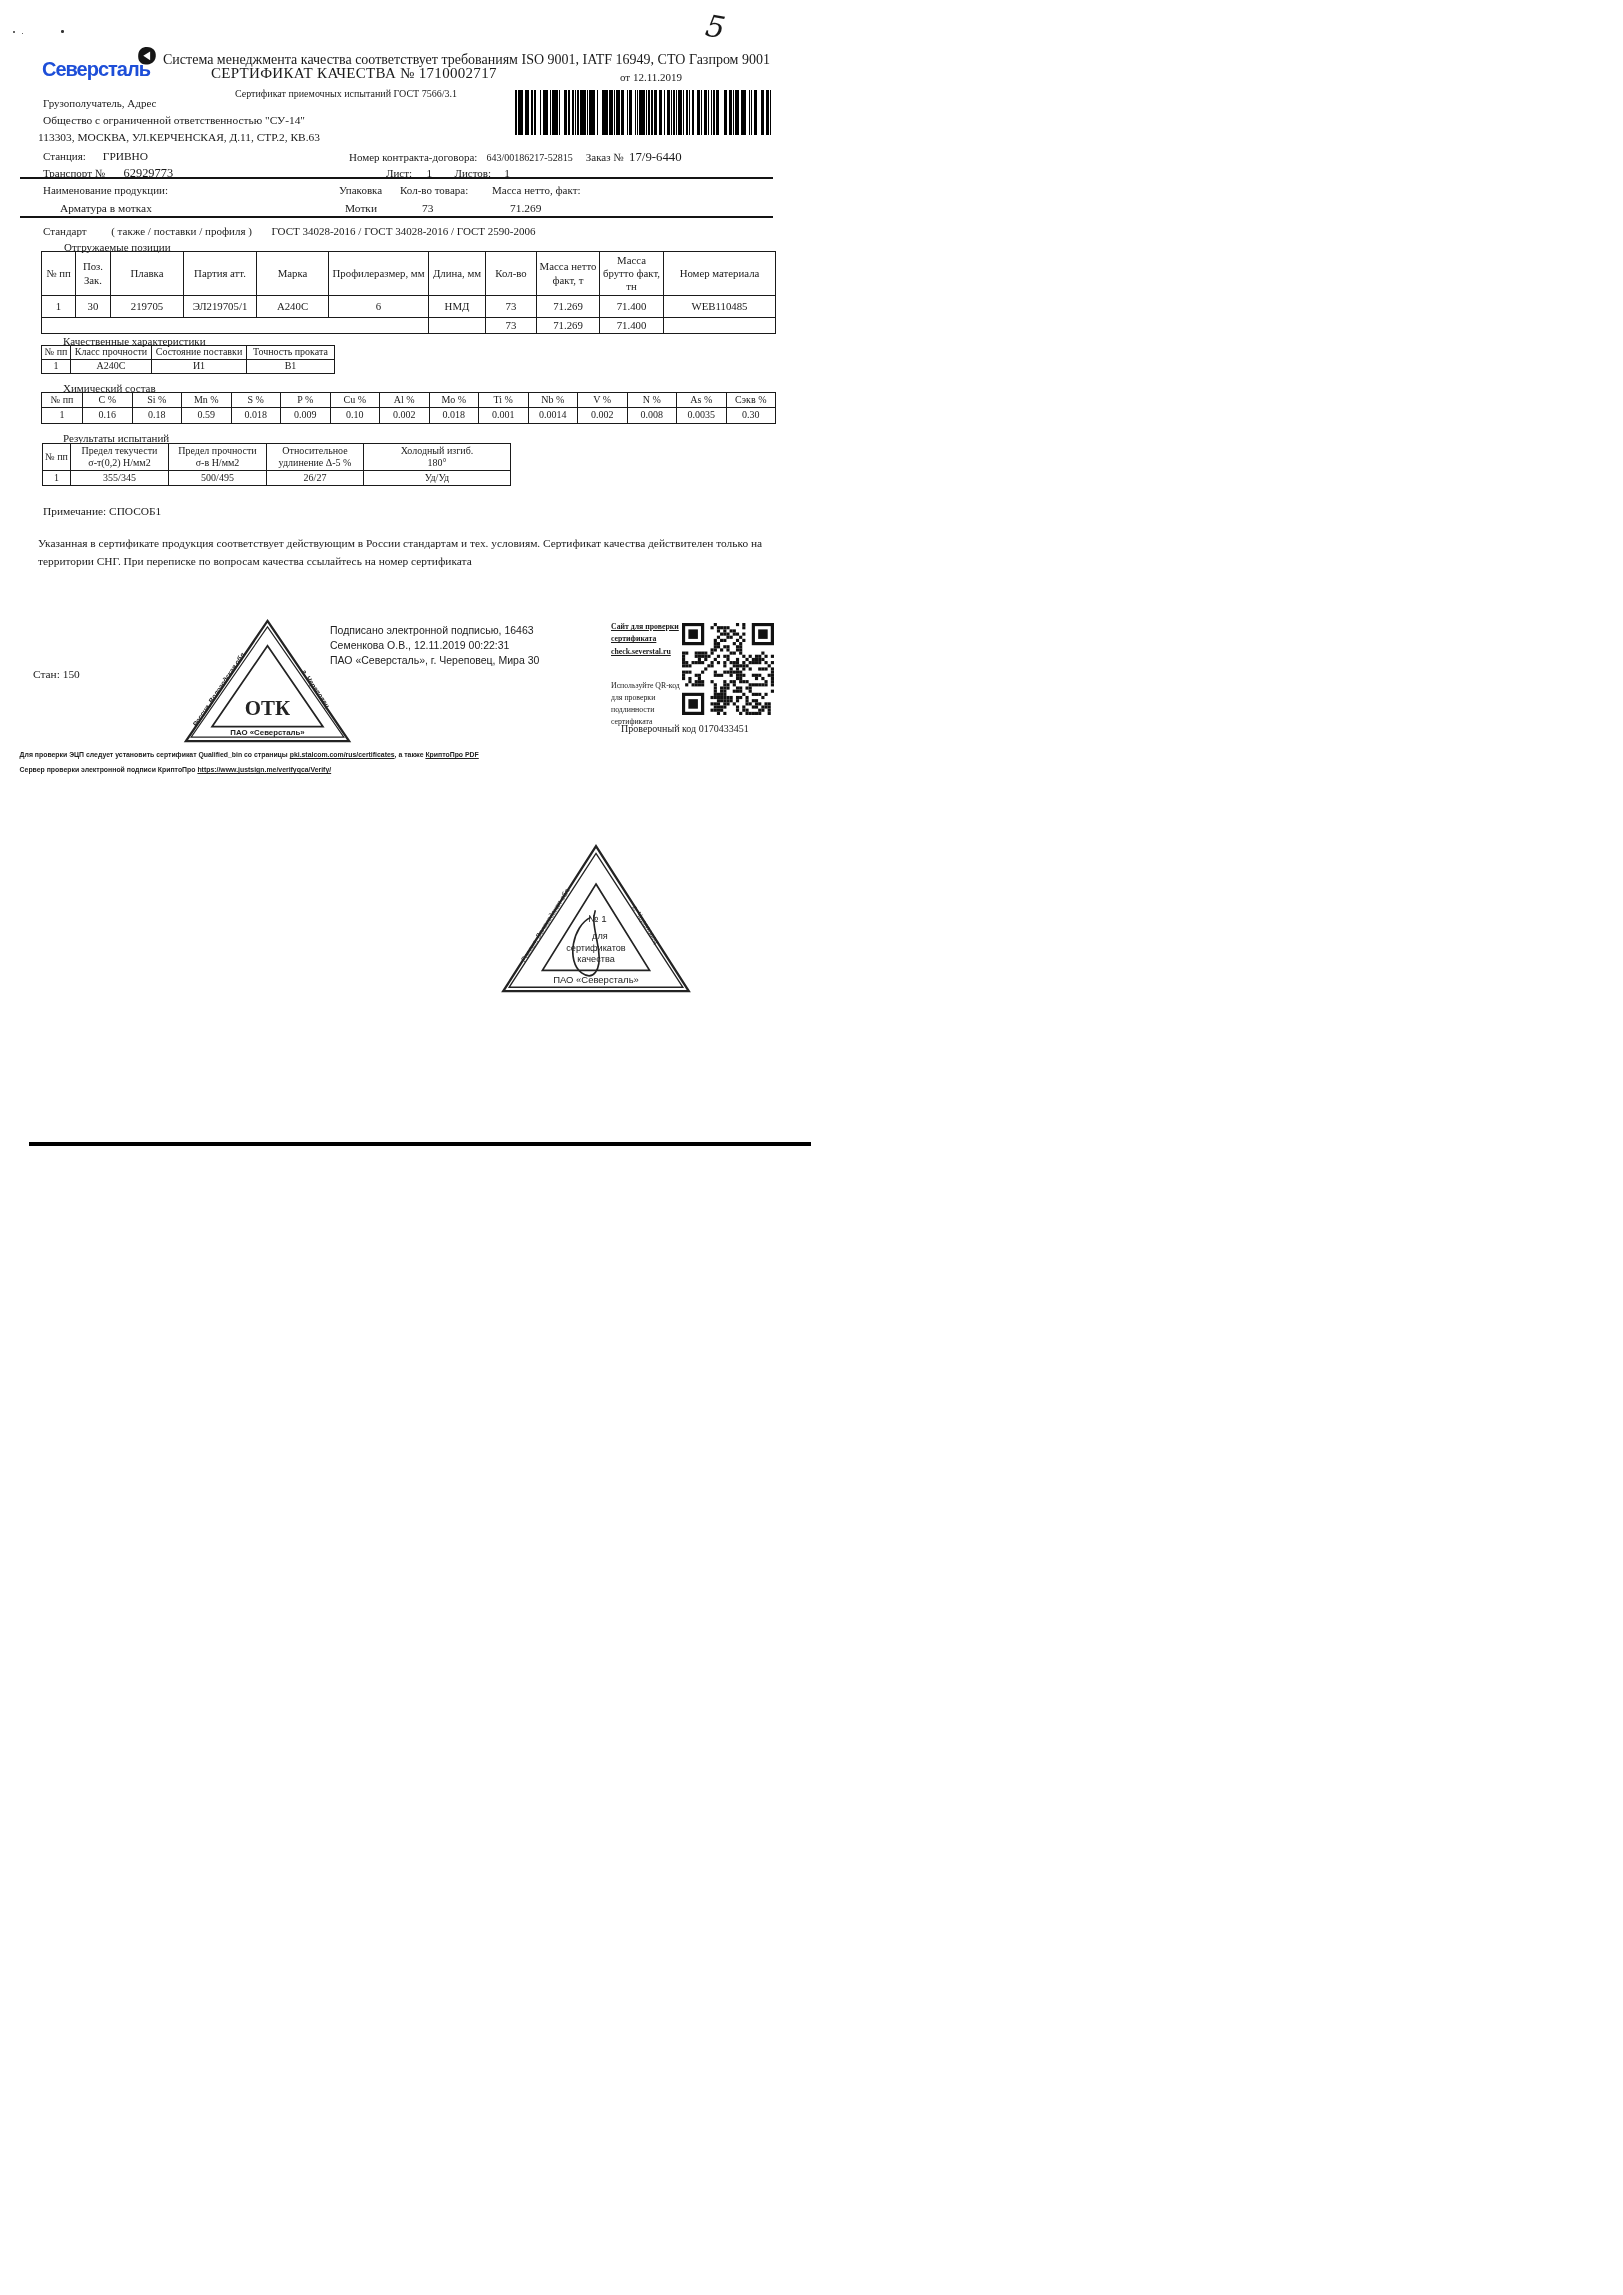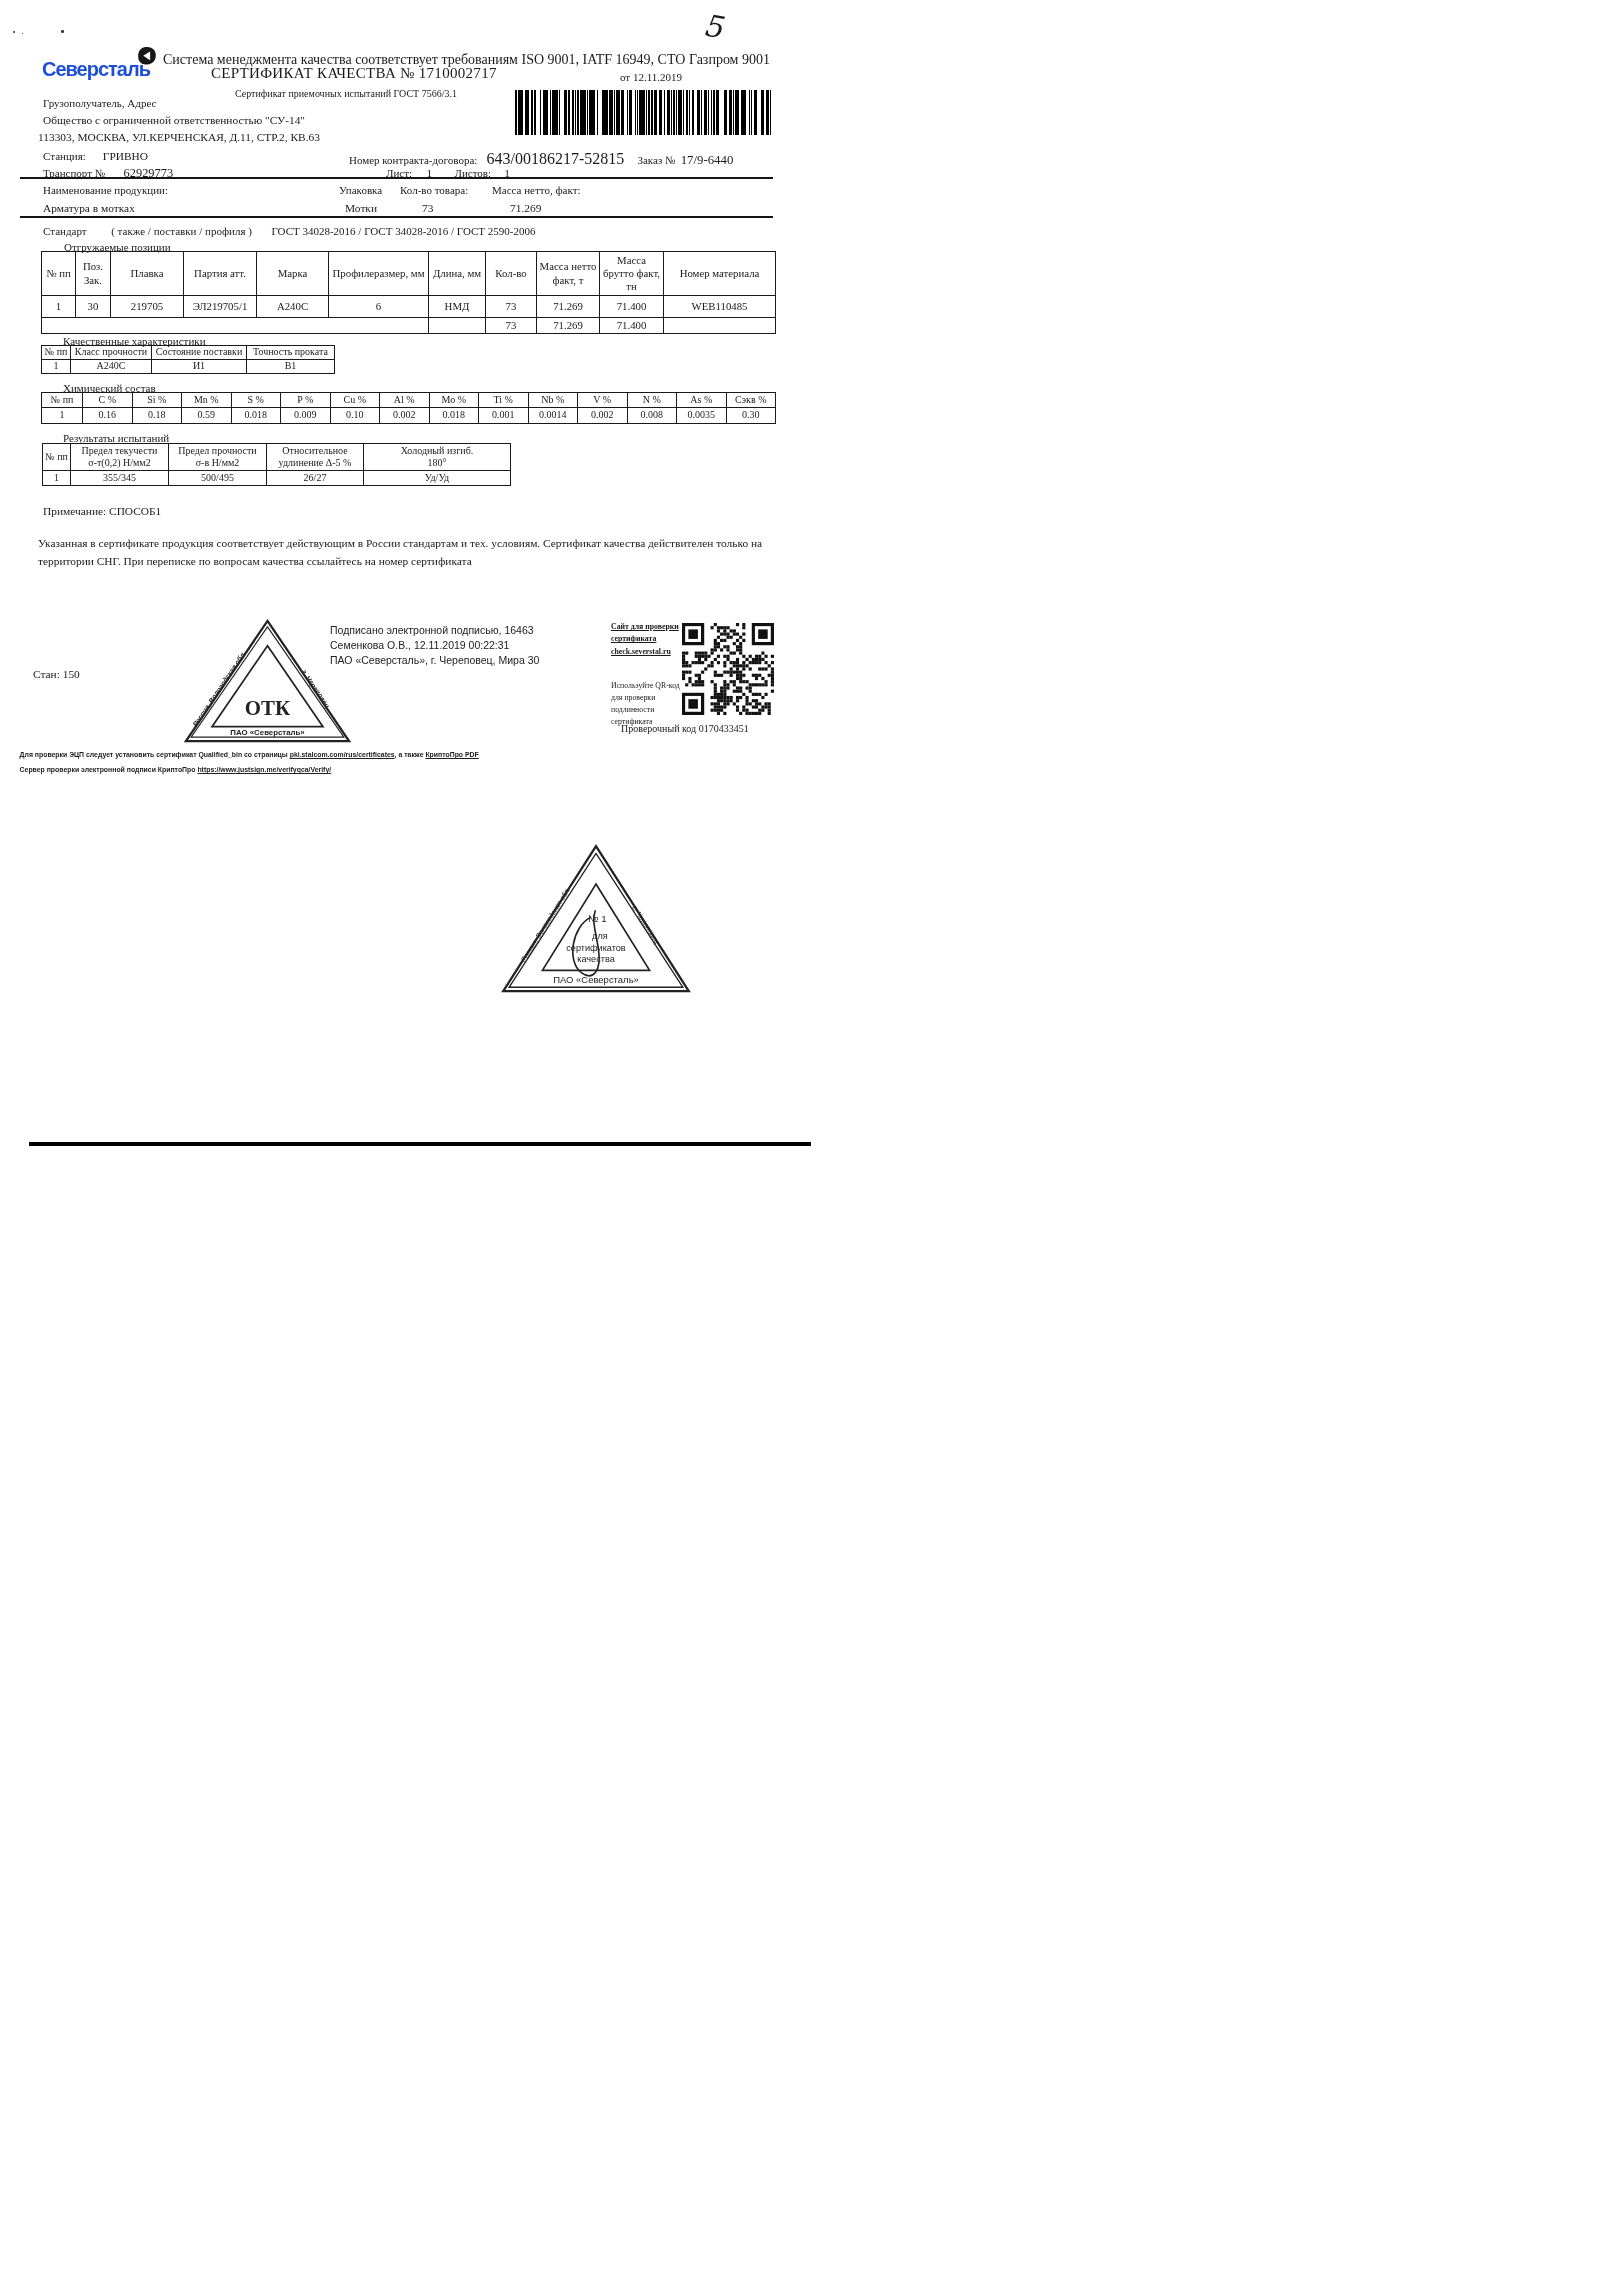--- a/index.html
+++ b/index.html
@@ -77,38 +77,38 @@
     <span class="lbl">Станция:</span>
     <span class="val" style="margin-left:14.4px;">ГРИВНО</span>
   </div>
   <div class="abs" style="left:43px;top:166px;">
     <span class="lbl">Транспорт №</span>
     <span style="margin-left:15.7px;font-size:12.4px;">62929773</span>
   </div>
 
   <div class="abs" style="left:349px;top:150px;">
     <span class="lbl">Номер контракта-договора:</span>
-    <span style="margin-left:6.5px;font-size:16px;">643/00186217-52815</span>
+    <span style="margin-left:6.5px;font-size:10px;">643/00186217-52815</span>
     <span class="lbl" style="margin-left:10.5px;">Заказ №</span>
     <span style="margin-left:2.6px;font-size:12.8px;">17/9-6440</span>
   </div>
   <div class="abs" style="left:386px;top:167px;">
     <span class="lbl">Лист:</span>
     <span class="val" style="margin-left:11.8px;">1</span>
     <span class="lbl" style="margin-left:19.6px;">Листов:</span>
     <span class="val" style="margin-left:10.5px;">1</span>
   </div>
 
   <div class="hr" style="left:19.6px;top:177px;width:753px;"></div>
 
   <div class="abs lbl" style="left:43px;top:184px;">Наименование продукции:</div>
   <div class="abs lbl" style="left:339px;top:184px;">Упаковка</div>
   <div class="abs lbl" style="left:400px;top:184px;">Кол-во товара:</div>
   <div class="abs lbl" style="left:492px;top:184px;">Масса нетто, факт:</div>
-  <div class="abs val" style="left:43px;top:202px;">Арматура в мотках</div>
+  <div class="abs val" style="left:60px;top:202px;">Арматура в мотках</div>
   <div class="abs val" style="left:345px;top:202px;">Мотки</div>
   <div class="abs val" style="left:422px;top:202px;">73</div>
   <div class="abs val" style="left:510px;top:202px;">71.269</div>
 
   <div class="hr" style="left:19.6px;top:216px;width:753px;"></div>
 
   <div class="abs" style="left:43px;top:225px;">
     <span class="lbl">Стандарт</span>
     <span class="lbl" style="margin-left:22px;">( также / поставки / профиля )</span>
     <span class="lbl" style="margin-left:17px;">ГОСТ 34028-2016 / ГОСТ 34028-2016 / ГОСТ 2590-2006</span>

